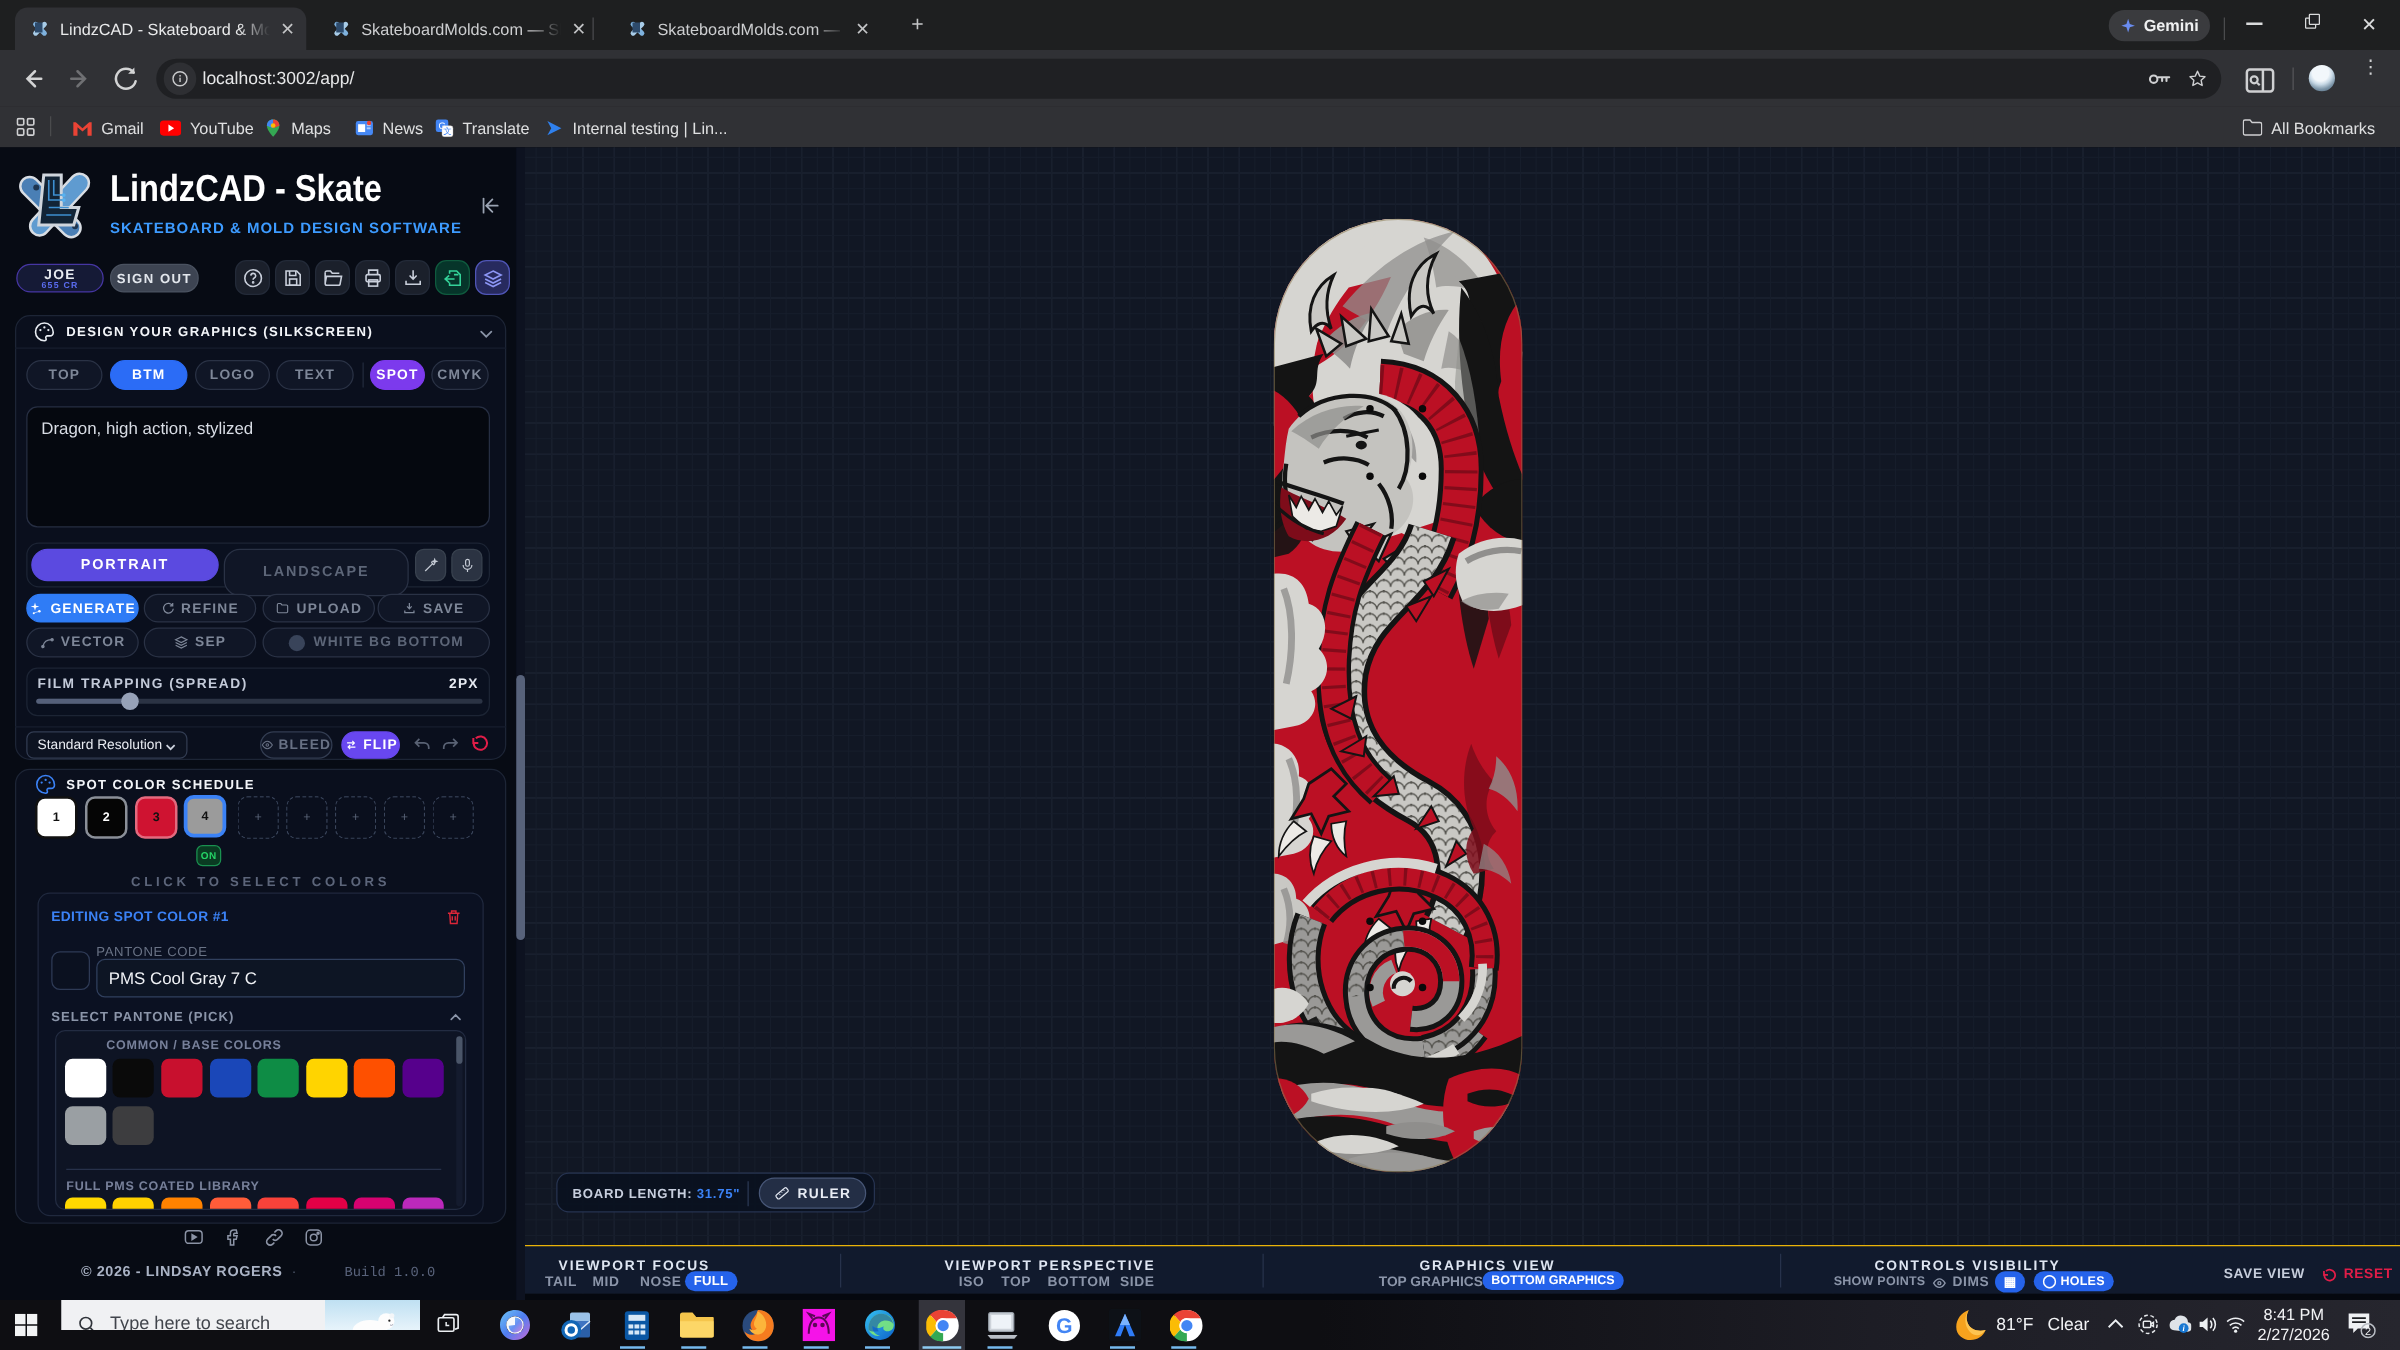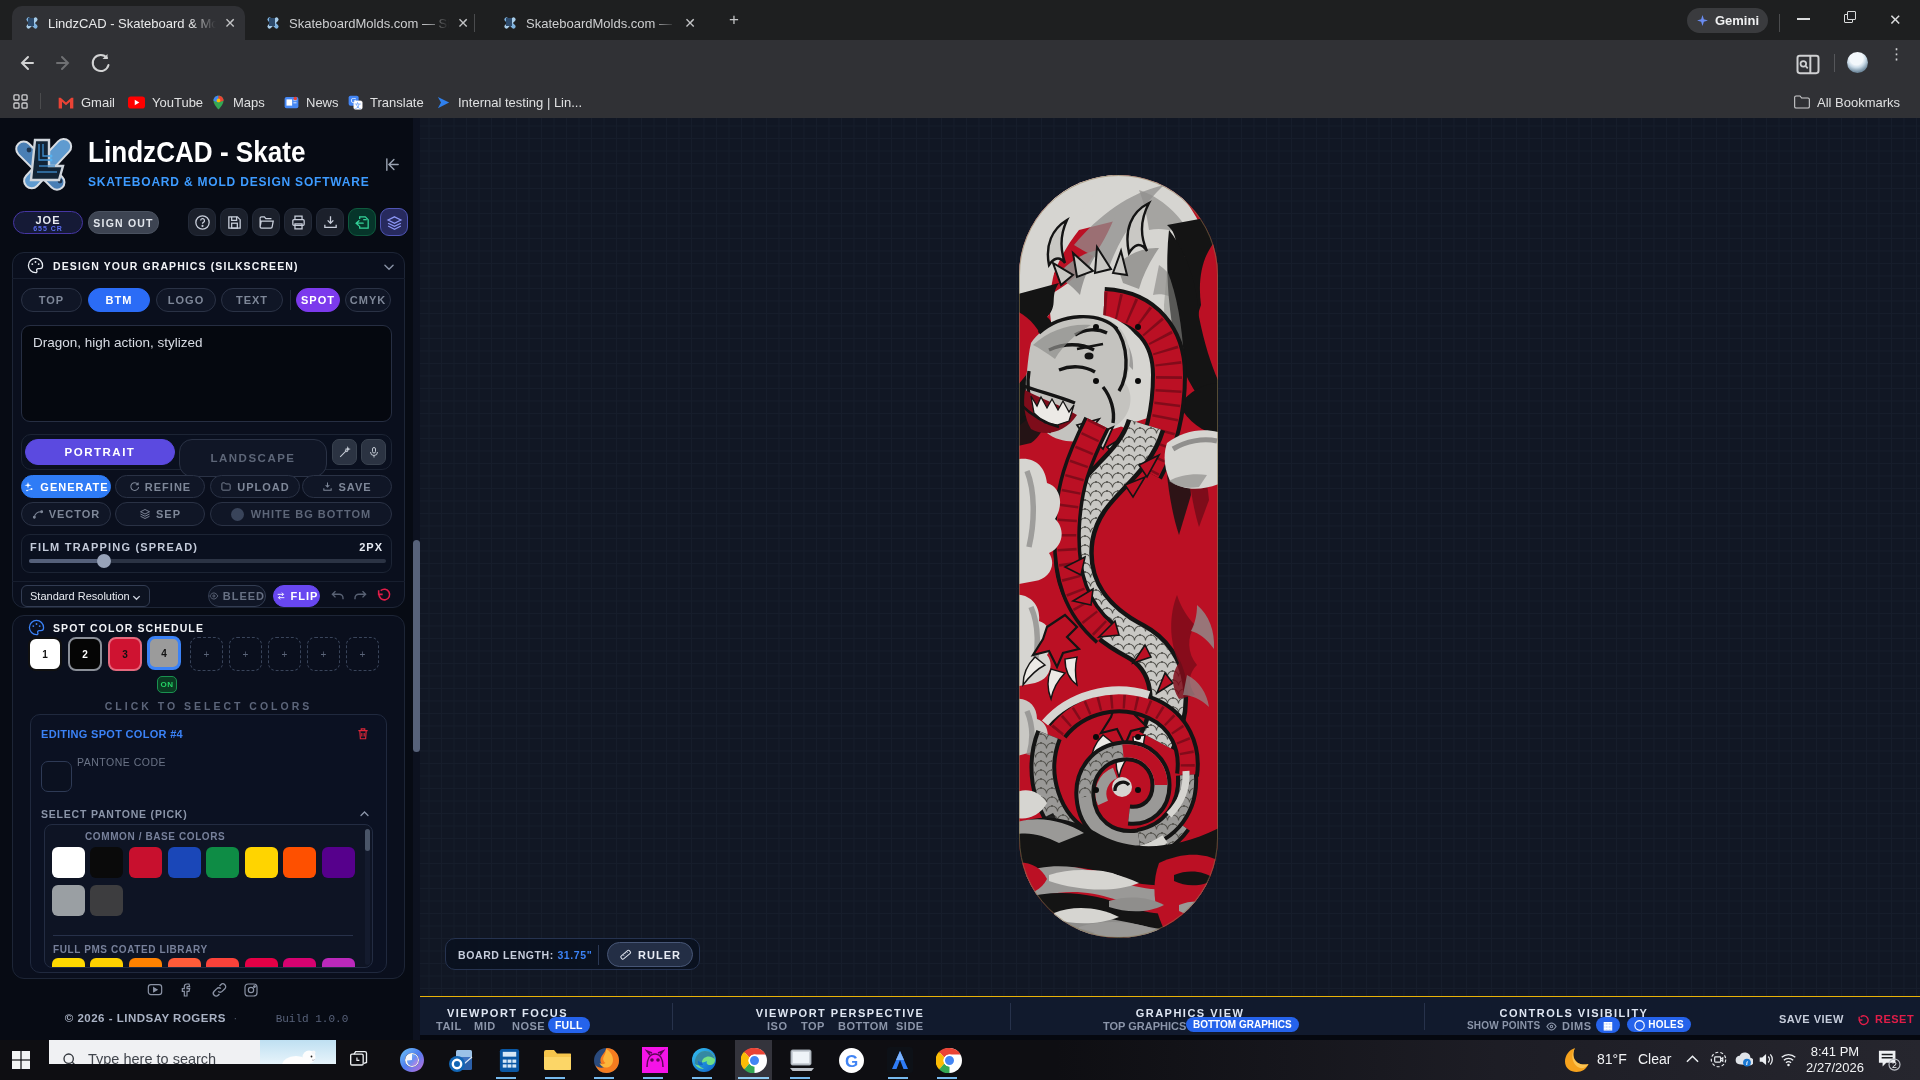--- a/index.html
+++ b/index.html
@@ -107,20 +107,36 @@
     <svg class="navic" style="left:12px;" viewBox="0 0 28 28">
         <path d="M16 8 L10 14 L16 20 M10 14 H21" stroke="#d2d3d4" stroke-width="2" fill="none" stroke-linecap="round"></path>
       </svg>
     <svg class="navic" style="left:50px;" viewBox="0 0 28 28">
         <path d="M12 8 L18 14 L12 20 M18 14 H7" stroke="#6f7073" stroke-width="2" fill="none" stroke-linecap="round"></path>
       </svg>
     <svg class="navic" style="left:87px;" viewBox="0 0 28 28">
         <path d="M20 9 A8 8 0 1 0 21.5 16" stroke="#d2d3d4" stroke-width="2" fill="none" stroke-linecap="round"></path>
         <path d="M20.5 5 V10 H15.5 Z" fill="#d2d3d4"></path>
       </svg>
+    <div id="omni">
+      <div style="position:absolute;left:6px;top:3px;width:26px;height:26px;background:#2e2f33;border-radius:50%;"></div>
+      <svg style="position:absolute;left:12px;top:9px;" width="14" height="14" viewBox="0 0 16 16">
+          <circle cx="8" cy="8" r="6.4" stroke="#c8c9cb" stroke-width="1.3" fill="none"></circle>
+          <rect x="7.4" y="7" width="1.3" height="4" fill="#c8c9cb"></rect>
+          <rect x="7.4" y="4.6" width="1.3" height="1.4" fill="#c8c9cb"></rect>
+        </svg>
+      <span style="position:absolute;left:37px;top:7px;">localhost:3002/app/</span>
+      <svg style="position:absolute;left:1592px;top:6px;" width="21" height="21" viewBox="0 0 24 24">
+          <path d="M21 10 H11 M14.5 10 v3.5 M18.5 10 v3.5" stroke="#cfd0d2" stroke-width="1.9" fill="none" stroke-linecap="round"></path>
+          <circle cx="6.8" cy="11.8" r="3.4" stroke="#cfd0d2" stroke-width="1.9" fill="none"></circle>
+        </svg>
+      <svg style="position:absolute;left:1625px;top:8px;" width="16" height="16" viewBox="0 0 24 24">
+          <path d="M12 3 l2.7 5.8 6.3.8-4.6 4.3 1.2 6.2-5.6-3.1-5.6 3.1 1.2-6.2L3 9.6l6.3-.8z" stroke="#cfd0d2" stroke-width="1.7" fill="none" stroke-linejoin="round"></path>
+        </svg>
+    </div>
     <svg class="navic" style="left:1794px;top:11px;" width="22" height="22" viewBox="0 0 24 24">
         <rect x="3" y="4" width="18" height="15" rx="2" stroke="#cfd0d2" stroke-width="1.7" fill="none"></rect>
         <path d="M14 4 v15" stroke="#cfd0d2" stroke-width="1.7"></path>
         <circle cx="8" cy="11" r="2.4" stroke="#cfd0d2" stroke-width="1.5" fill="none"></circle>
         <path d="M10 13 l1.8 1.8" stroke="#cfd0d2" stroke-width="1.5"></path>
       </svg>
     <div class="tabsep" style="left:1834px;top:14px;background:#55565a;"></div>
     <div style="position:absolute;left:1847px;top:12px;width:21px;height:21px;border-radius:50%;background:radial-gradient(circle at 45% 30%,#f2f7fb 0 35%,#c8d9e6 50%,#7c95a8 70%,#3e566b);"></div>
     <div style="position:absolute;left:1889px;top:10px;color:#cfd0d2;font-size:15px;letter-spacing:0;line-height:8px;">⋮</div>
   </div>
@@ -605,27 +621,30 @@
     <div class="abs sw" style="left:147px;top:518px;background:#9b9b9b;border:3px solid #3b82f6;color:#111;">4</div>
     <div class="abs dsw" style="left:190px;top:519px;">+</div>
     <div class="abs dsw" style="left:229px;top:519px;">+</div>
     <div class="abs dsw" style="left:268px;top:519px;">+</div>
     <div class="abs dsw" style="left:307px;top:519px;">+</div>
     <div class="abs dsw" style="left:346px;top:519px;">+</div>
     <div class="abs" style="left:157px;top:558px;width:20px;height:17px;background:#0a3b22;border:1px solid #1a9150;border-radius:5px;color:#25d366;font-weight:bold;font-size:8px;text-align:center;line-height:16px;letter-spacing:.5px;">ON</div>
     <div class="abs" style="left:12px;top:582px;width:393px;text-align:center;color:#5c657a;font-weight:bold;font-size:10.5px;letter-spacing:3px;">CLICK TO SELECT COLORS</div>
 
     <div class="abs" style="left:30px;top:596px;width:357px;height:259px;background:#0b1122;border:1px solid #20293e;border-radius:10px;"></div>
-    <div class="abs" style="left:41px;top:610px;color:#3b82f6;font-weight:bold;font-size:11px;letter-spacing:.3px;">EDITING SPOT COLOR #4</div>
+    <div class="abs" style="left:41px;top:610px;color:#3b82f6;font-weight:bold;font-size:11px;letter-spacing:.3px;">EDITING SPOT COLOR #1</div>
     <svg class="abs" style="left:356px;top:608px;" width="14" height="15" viewBox="0 0 24 24" fill="none" stroke="#dc2638" stroke-width="2">
         <path d="M4 7 h16 M9 7 V4 h6 v3 M6.5 7 l1 14 h9 l1-14"></path>
         <path d="M10 11 v6 M14 11 v6"></path>
       </svg>
     <div class="abs" style="left:77px;top:638px;color:#6a7386;font-size:10.5px;letter-spacing:.5px;">PANTONE CODE</div>
     <div class="abs" style="left:41px;top:643px;width:31px;height:31px;background:#0b1120;border:1.5px solid #2e3a55;border-radius:7px;"></div>
+    <div class="abs" style="left:77px;top:649px;width:295px;height:31px;background:#0d1524;border:1px solid #31405e;border-radius:7px;">
+      <span style="position:absolute;left:9px;top:7px;color:#f0f2f6;font-size:13.5px;">PMS Cool Gray 7 C</span>
+    </div>
     <div class="abs" style="left:41px;top:690px;color:#8b95a9;font-weight:bold;font-size:10.5px;letter-spacing:.8px;">SELECT PANTONE (PICK)</div>
     <svg class="abs" style="left:358px;top:690px;" width="13" height="12" viewBox="0 0 24 24">
         <path d="M5 15 l7-7 7 7" stroke="#8b95a9" stroke-width="2.6" fill="none" stroke-linecap="round"></path>
       </svg>
     <div class="abs" style="left:44px;top:706px;width:329px;height:144px;background:#0e1424;border:1px solid #232c42;border-radius:8px;overflow:hidden;">
       <div style="position:absolute;left:8px;top:6px;color:#77809a;font-weight:bold;font-size:10px;letter-spacing:.6px;margin-left:32px;">COMMON / BASE COLORS</div>
       <div class="psw" style="left:7px;top:22px;background:#fff;"></div>
       <div class="psw" style="left:45px;top:22px;background:#0a0a0a;"></div>
       <div class="psw" style="left:84px;top:22px;background:#c8102e;"></div>
       <div class="psw" style="left:123px;top:22px;background:#1a47b8;"></div>

